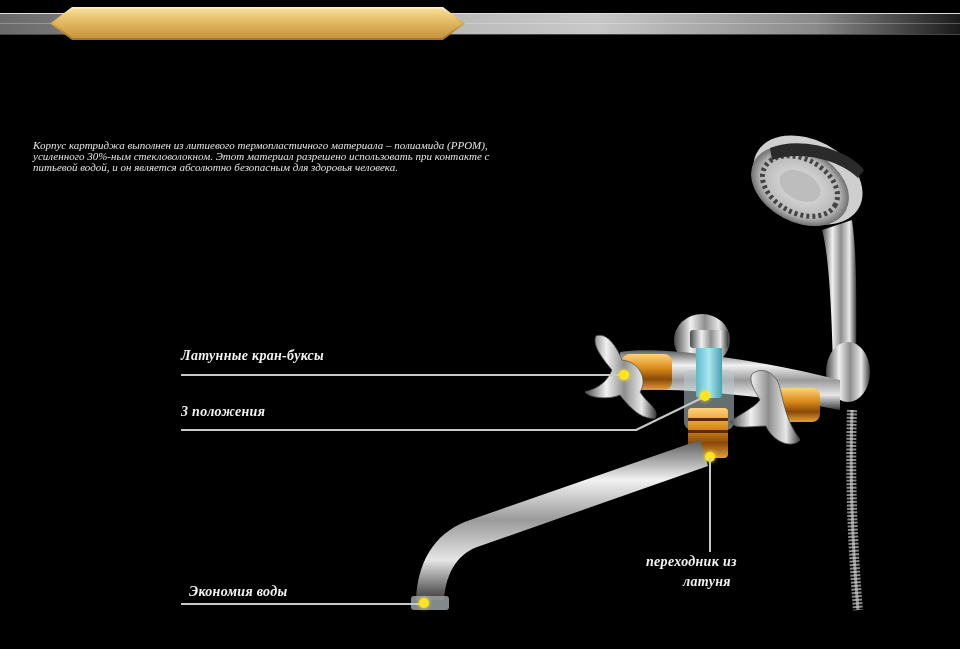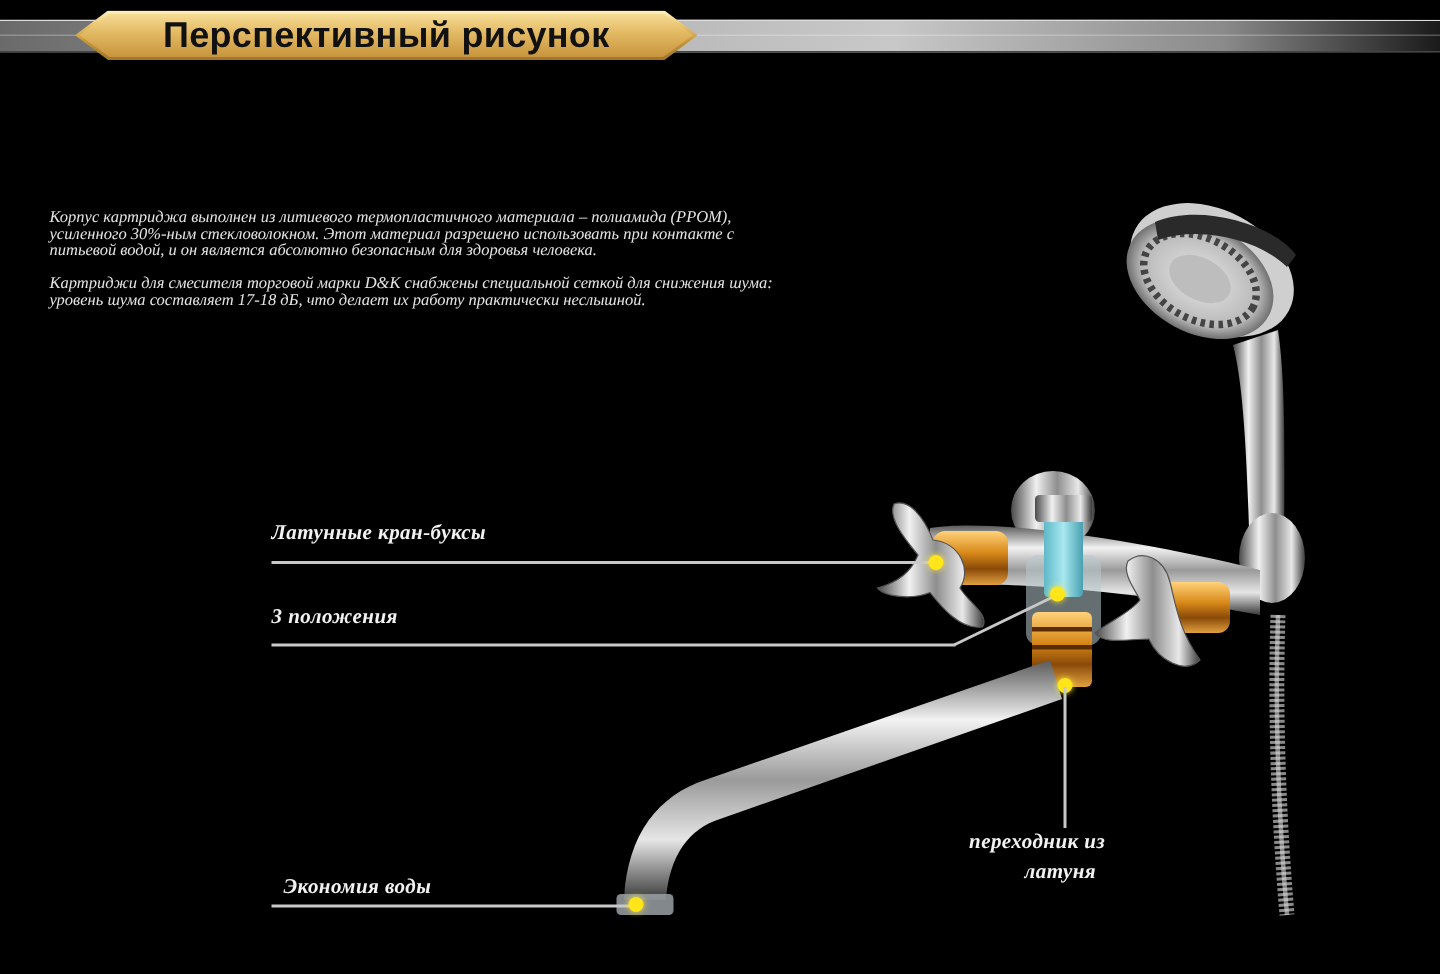--- a/index.html
+++ b/index.html
@@ -49,26 +49,24 @@
 
   
   .illustration { position: absolute; left: 400px; top: 120px; width: 560px; height: 529px; }
 </style>
 </head>
 <body>
 
 <div class="header-bar"></div>
 <div class="title-badge">
   <div class="title-badge-inner"></div>
-  <span class="title-text">Перспективный рисунок</span>
 </div>
 
 <div class="desc">
   <p>Корпус картриджа выполнен из литиевого термопластичного материала – полиамида (PPOM), усиленного 30%-ным стекловолокном. Этот материал разрешено использовать при контакте с питьевой водой, и он является абсолютно безопасным для здоровья человека.</p>
-  <p>Картриджи для смесителя торговой марки D&amp;K снабжены специальной сеткой для снижения шума: уровень шума составляет 17-18 дБ, что делает их работу практически неслышной.</p>
 </div>
 
 <svg class="illustration" viewBox="400 120 560 529" width="560" height="529">
   <defs>
     <linearGradient id="chrome" x1="0" y1="0" x2="0" y2="1">
       <stop offset="0" stop-color="#5a5a5a"></stop>
       <stop offset="0.25" stop-color="#f2f2f2"></stop>
       <stop offset="0.5" stop-color="#9a9a9a"></stop>
       <stop offset="0.75" stop-color="#e6e6e6"></stop>
       <stop offset="1" stop-color="#3a3a3a"></stop>

